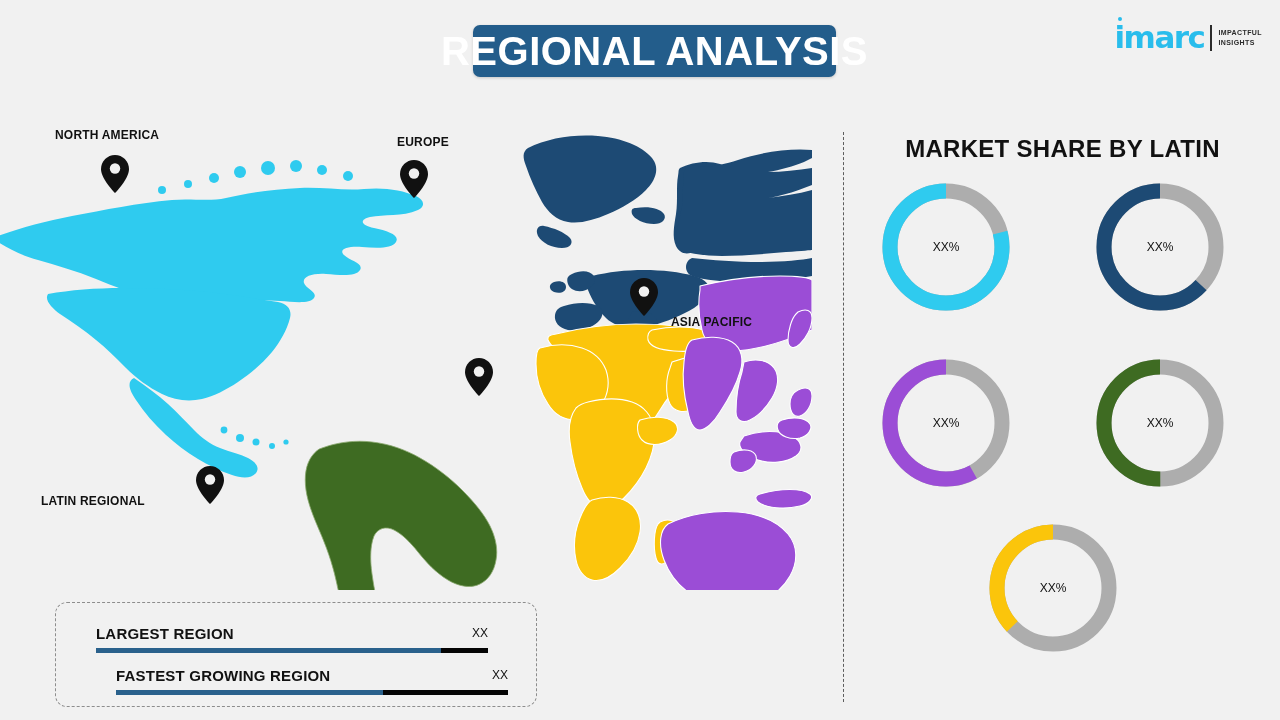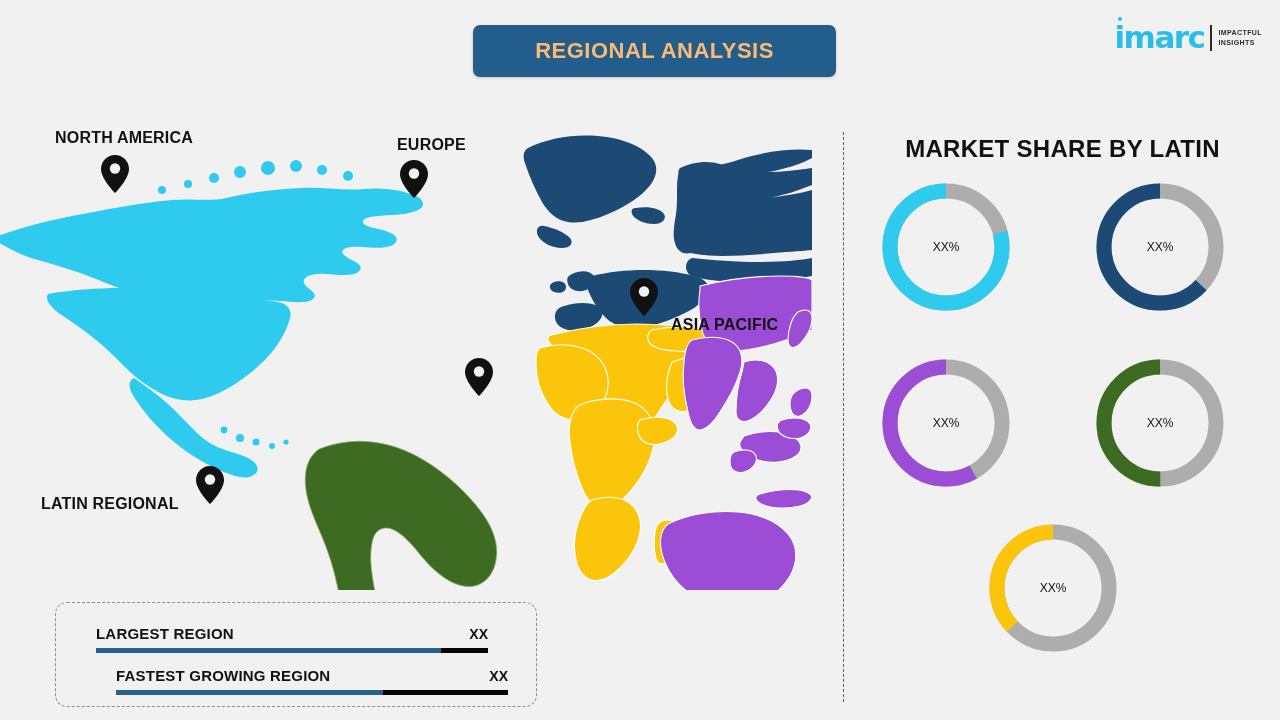--- a/index.html
+++ b/index.html
@@ -13,21 +13,21 @@
   
   #title-badge{
     position:absolute; left:473px; top:25px;
     width:363px; height:52px;
     background:#235d8b;
     border-radius:7px;
     display:flex; align-items:center; justify-content:center;
     box-shadow:0 1px 3px rgba(0,0,0,.18);
   }
   #title-badge .txt{
-    color:#fdba74; font-size:22px; font-weight:bold;
+    color:#ffffff; font-size:40px; font-weight:bold;
     letter-spacing:.5px; white-space:nowrap;
   }
   
   #logo{
     position:absolute; right:18px; top:22px;
     display:flex; align-items:center; gap:6px;
   }
   #logo .word{
     font-size:31px; font-weight:bold; color:#29bdec;
     letter-spacing:-1.5px; line-height:1; position:relative;
@@ -39,36 +39,36 @@
   }
   #logo .bar{ width:2px; height:26px; background:#2b2b2b; }
   #logo .tag{
     font-size:7px; font-weight:bold; color:#2b2b2b;
     line-height:1.35; letter-spacing:.4px;
   }
   
   #map-panel{ position:absolute; left:0; top:90px; width:830px; height:520px; }
   #world-map{ position:absolute; left:-8px; top:0; width:820px; height:500px; }
   .region-label{
-    position:absolute; font-size:16px; font-weight:bold;
+    position:absolute; font-size:12px; font-weight:bold;
     color:#111; letter-spacing:.2px; line-height:1.35; white-space:pre-line;
   }
   .pin{ position:absolute; width:28px; height:38px; }
   
   #legend-box{
     position:absolute; left:55px; top:602px; width:482px; height:105px;
     border:1.6px dashed #8d8d8d; border-radius:12px;
   }
   .legend-row{ position:absolute; left:40px; width:400px; }
   .legend-row .lbl{
     font-size:15px; font-weight:bold; color:#111; letter-spacing:.2px;
   }
   .legend-row .val{
     position:absolute; right:8px; top:1px;
-    font-size:14px; font-weight:bold; color:#111;
+    font-size:12px; font-weight:normal; color:#111;
   }
   .legend-row .track{
     margin-top:5px; height:5px; width:392px; background:#050505;
     position:relative; overflow:hidden;
   }
   .legend-row .fill{ position:absolute; left:0; top:0; height:100%; background:#2a618c; }
   
   #divider{
     position:absolute; left:843px; top:132px;
     width:0; height:570px;

